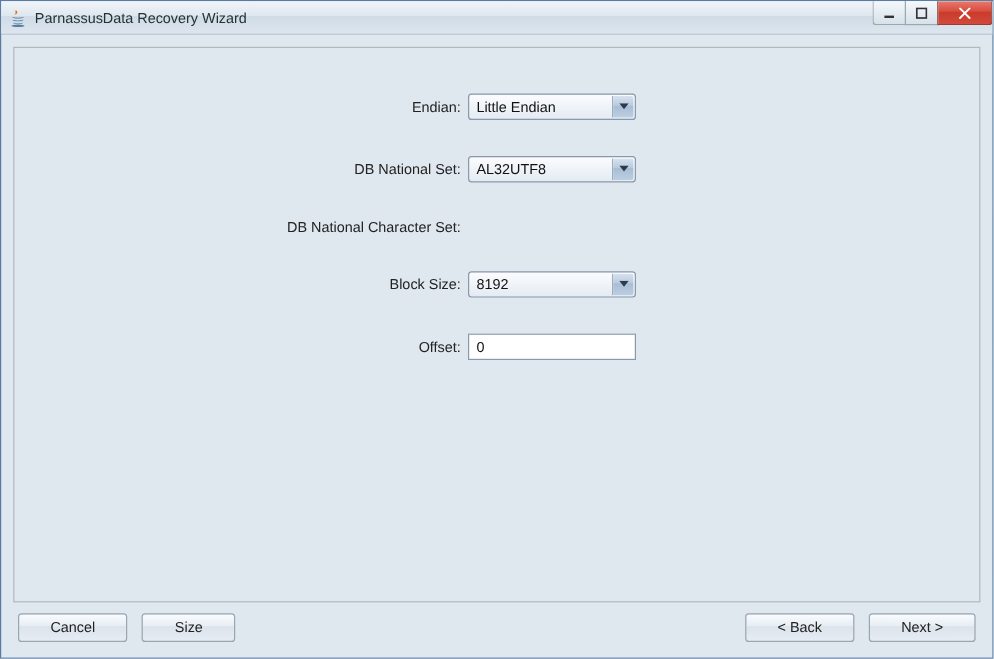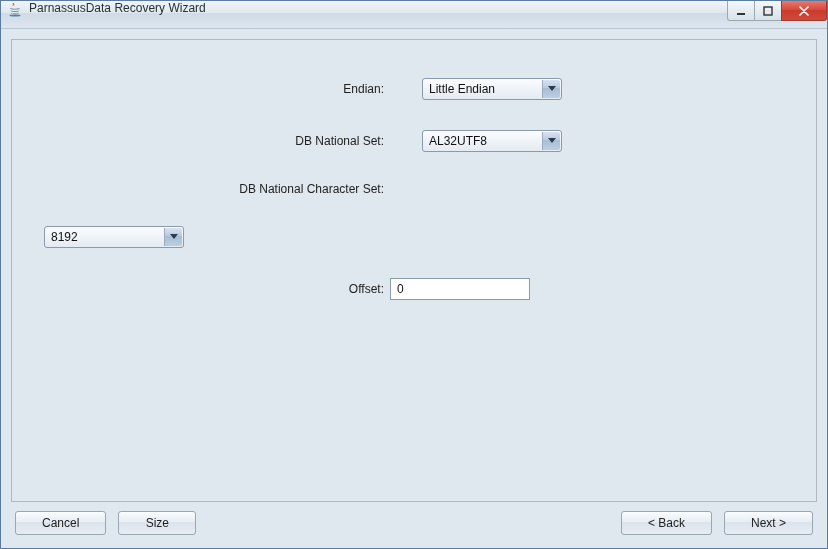--- a/index.html
+++ b/index.html
@@ -22,21 +22,21 @@
     border: 1px solid #5a7ca0;
     display: flex;
     flex-direction: column;
   }
 
   .titlebar {
     height: 28px;
     background: linear-gradient(to bottom, #f0f4f9 0%, #dfe7ef 45%, #d0dbe6 46%, #dde6ef 100%);
     border-bottom: 1px solid #b8c6d4;
     display: flex;
-    align-items: flex-start;
+    align-items: center;
     padding: 0 0 0 6px;
     position: relative;
   }
   .titlebar .java-icon {
     width: 16px; height: 16px;
     margin-right: 6px;
     display: inline-flex; align-items: center; justify-content: center;
   }
   .titlebar .title-text {
     color: #233;
@@ -108,21 +108,20 @@
     height: 22px;
     border: 1px solid #8a99ab;
     border-radius: 3px;
     background: linear-gradient(to bottom, #fbfcfe 0%, #e4ebf3 100%);
     display: flex;
     align-items: center;
     position: relative;
     padding: 0 20px 0 6px;
     font-size: 12px;
     color: #111;
-    margin-left: 32px;
   }
   .combo .arrow-btn {
     position: absolute;
     right: 1px; top: 1px; bottom: 1px;
     width: 18px;
     border-left: 1px solid #9cadc0;
     border-radius: 0 2px 2px 0;
     background: linear-gradient(to bottom, #d7e2f0 0%, #b9cadd 45%, #a8bdd4 46%, #bccee1 100%);
     display: flex; align-items: center; justify-content: center;
   }
@@ -228,20 +227,21 @@
               </span>
             </div>
           </div>
         </div>
 
         <div class="form-row">
           <div class="label-col">DB National Character Set:</div>
         </div>
 
         <div class="form-row">
+          <div class="label-col">Block Size:</div>
           <div class="field-col">
             <div class="combo">
               <span>8192</span>
               <span class="arrow-btn">
                 <svg width="8" height="6" viewBox="0 0 8 6">
                     <path d="M0 0 L8 0 L4 5 Z" fill="#2b3b4d"></path>
                   </svg>
               </span>
             </div>
           </div>

